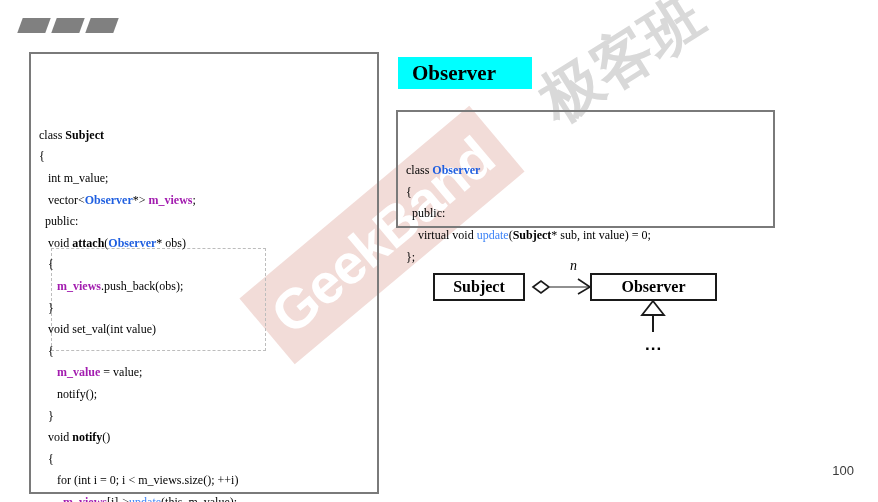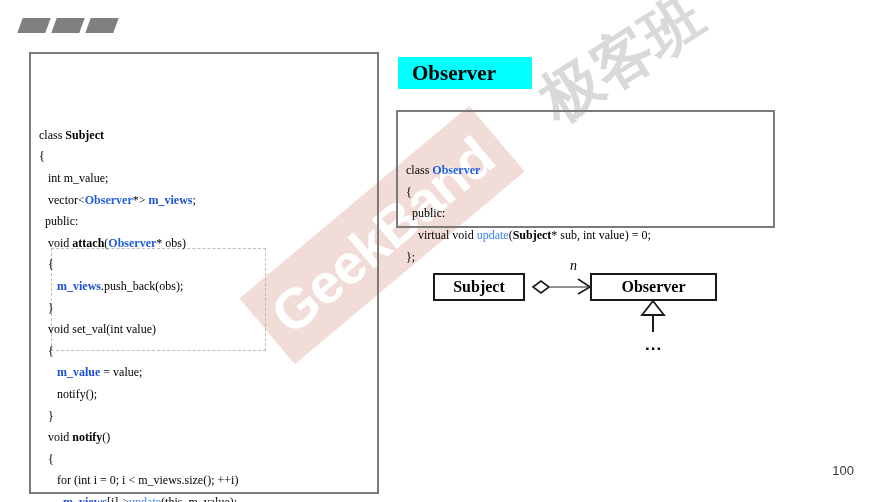--- a/index.html
+++ b/index.html
@@ -94,21 +94,21 @@
   }
   #observer-box {
     left: 396px; top: 110px;
     width: 379px; height: 118px;
     padding: 5px 0 0 8px;
   }
   .code-line { white-space: pre; }
 
   .kw-bold   { font-weight: bold; color: #000000; }
   .t-blue    { color: #1f5fe0; font-weight: bold; }
-  .t-green   { color: #1d4ed8; font-weight: bold; }
+  .t-green   { color: #a21caf; font-weight: bold; }
   .t-red     { color: #3b82f6; }
 
   
   #setval-box {
     position: absolute;
     left: 20px; top: 194px;
     width: 215px; height: 103px;
     border: 1px dashed #bdbdbd;
     z-index: -1;
   }

